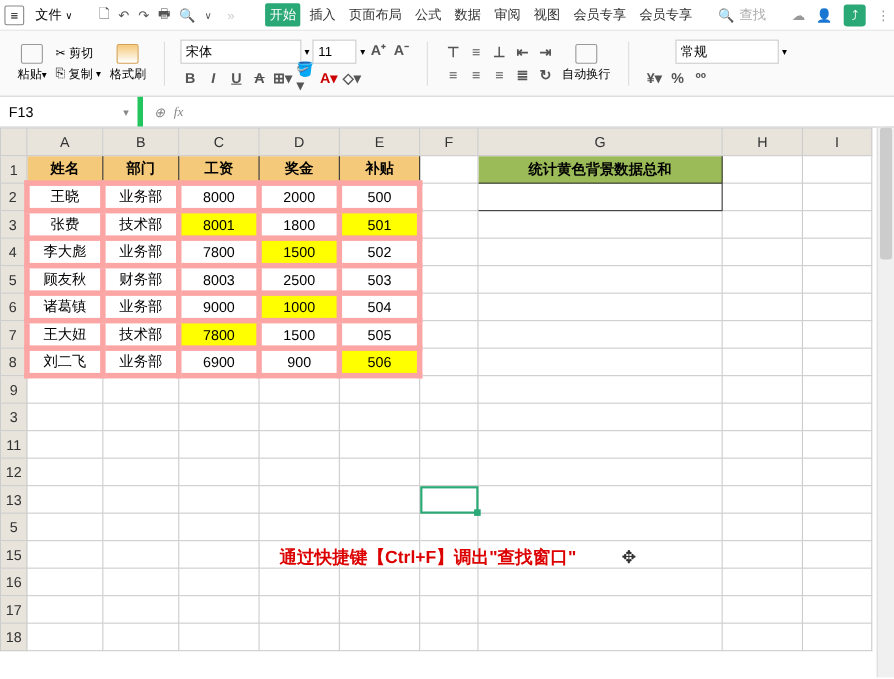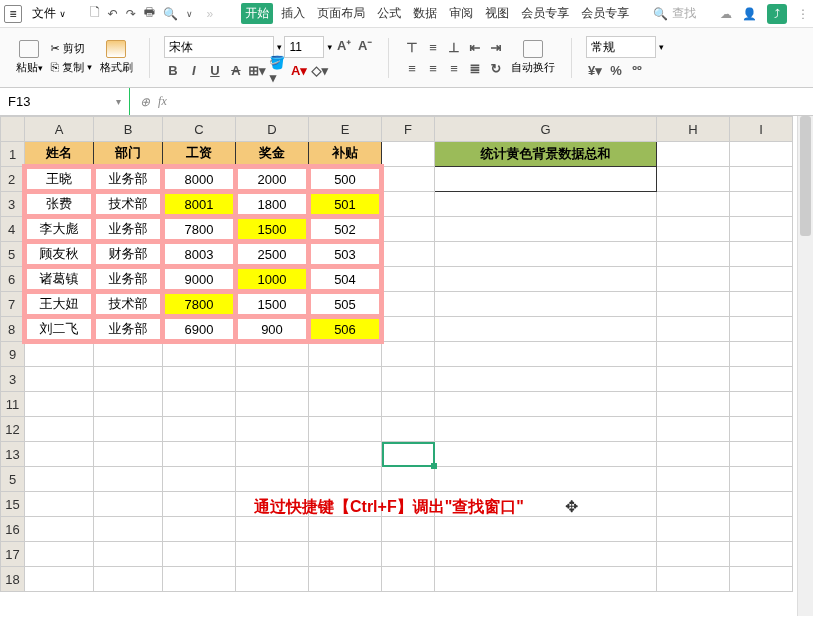--- a/index.html
+++ b/index.html
@@ -21,21 +21,21 @@
 .ribbon .big-btn { display: flex; flex-direction: column; align-items: center; gap: 2px; padding: 2px; cursor: pointer; font-size: 11px; text-align: center; }
 .ribbon .icon-box { width: 20px; height: 18px; border: 1px solid #999; border-radius: 2px; }
 .ribbon .small-btns { display: flex; flex-direction: column; gap: 2px; font-size: 11px; }
 .ribbon .small-btn { display: flex; align-items: center; gap: 3px; padding: 1px 2px; cursor: pointer; }
 .ribbon select, .ribbon .font-input { height: 22px; border: 1px solid #ccc; padding: 0 4px; font-size: 12px; background: #fff; }
 .ribbon .font-input { width: 110px; }
 .ribbon .size-input { width: 40px; }
 .ribbon .btn-row { display: flex; gap: 3px; }
 .ribbon .tool-ic { width: 18px; height: 18px; display: flex; align-items: center; justify-content: center; border: 1px solid transparent; cursor: pointer; color: #555; font-size: 13px; font-weight: bold; }
 .namebox-bar { height: 28px; display: flex; align-items: center; border-bottom: 1px solid #ccc; background: #fff; }
-.namebox { width: 130px; border-right: 1px solid #22c55e; height: 100%; display: flex; align-items: center; padding: 0 8px; font-size: 13px; }
+.namebox { width: 130px; border-right: 5px solid #22c55e; height: 100%; display: flex; align-items: center; padding: 0 8px; font-size: 13px; }
 .namebox .dd { margin-left: auto; color: #888; font-size: 10px; }
 .fx-area { display: flex; align-items: center; gap: 8px; padding: 0 10px; color: #888; font-style: italic; }
 .fx-area .fx { font-family: serif; }
 .grid-area { position: relative; height: 500px; overflow: hidden; }
 .grid { border-collapse: collapse; table-layout: fixed; }
 .grid th, .grid td { border: 1px solid #ccc; padding: 0; height: 25px; font-size: 13px; text-align: center; background: #fff; font-weight: normal; }
 .grid .corner { width: 24px; background: #e8e4dc; }
 .grid .colhead { background: #e8e4dc; color: #333; }
 .grid .rowhead { width: 24px; background: #e8e4dc; color: #333; }
 .grid .hdr { background: #f5c97a; font-weight: bold; border: 1px solid #333; }
@@ -159,21 +159,21 @@
     </div>
     <div class="big-btn">
       <div class="icon-box"></div>
       <span>自动换行</span>
     </div>
   </div>
   <div class="ribbon-sep"></div>
   <div class="ribbon-group">
     <div style="display:flex;flex-direction:column;gap:3px">
       <div class="btn-row">
-          <input class="font-input" style="width: 70px;" value="常规">
+          <input class="font-input" style="width: 94px; margin-left: 28px;" value="常规">
           <span style="font-size:9px;align-self:center">▾</span>
         </div>
       <div class="btn-row">
         <span class="tool-ic">¥▾</span>
         <span class="tool-ic">%</span>
         <span class="tool-ic">ºº</span>
       </div>
     </div>
   </div>
 </div>

